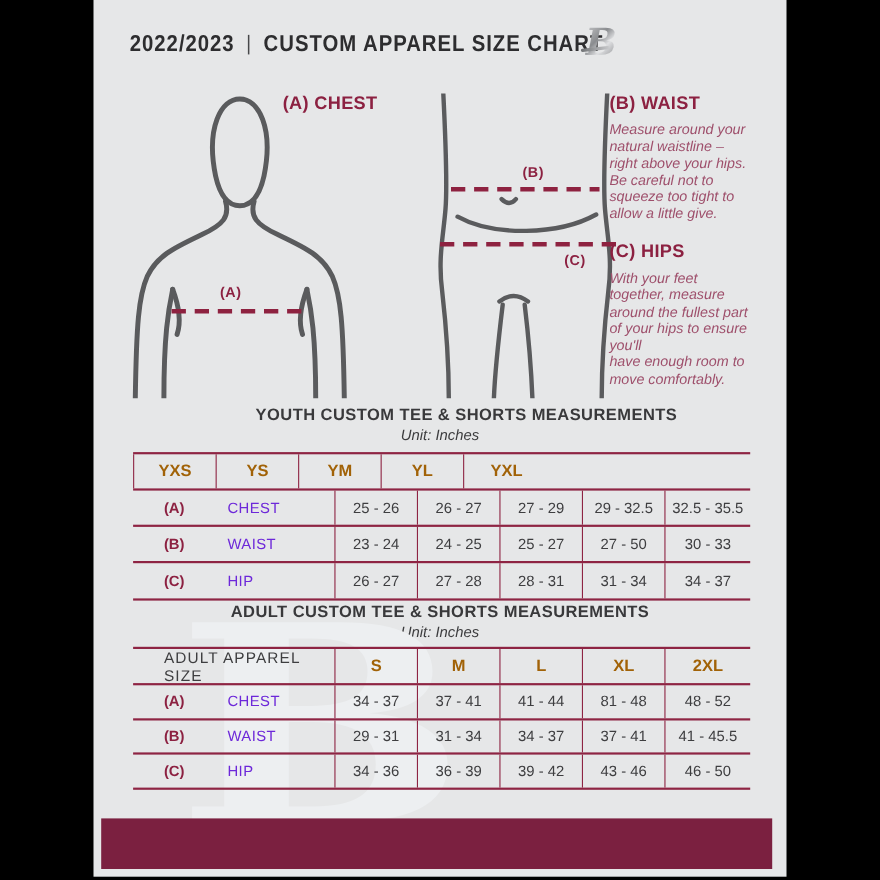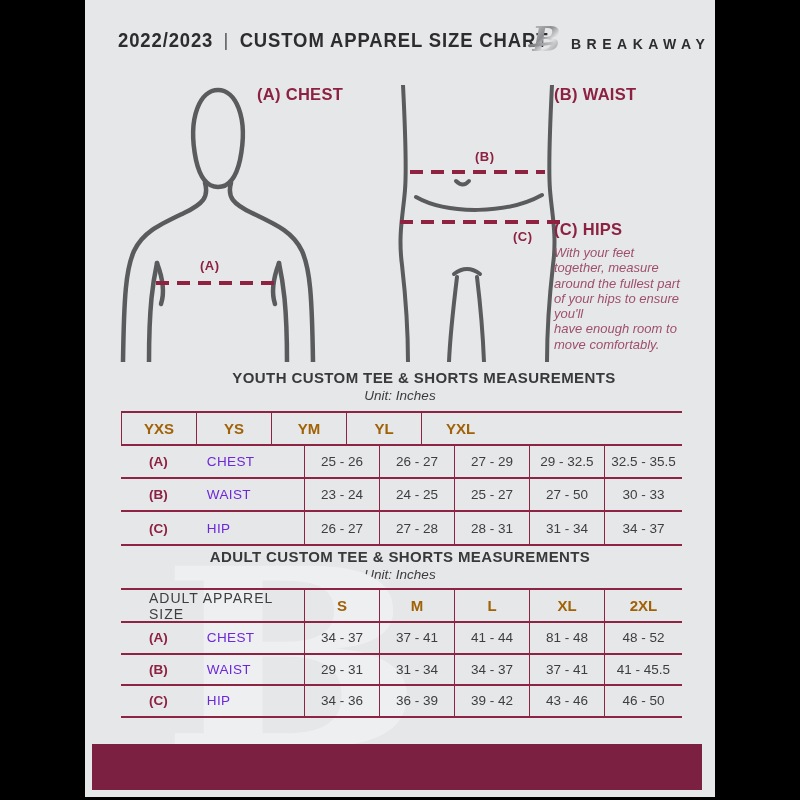--- a/index.html
+++ b/index.html
@@ -92,21 +92,20 @@
   <div class="title-block">
     <span>2022/2023</span>
     <span class="title-sep">|</span>
     <span>CUSTOM APPAREL SIZE CHART</span>
   </div>
   <div class="brand">
     <div class="logo-mark">
       <span class="logo-b">B</span>
       <span class="logo-slash"></span>
     </div>
-    <span class="wordmark">BREAKAWAY</span>
   </div>
 
   <svg id="fig-upper" class="figure" width="210" height="282" viewBox="0 0 210 282">
     <g fill="none" stroke="#5a5b5d" stroke-width="4.5" stroke-linecap="round">
       <path d="M76,80 C67,36 81,10 98,10 C115,10 129,36 120,80 C116,98 108,107 98,107 C88,107 80,98 76,80 Z"></path>
       <path d="M85,103 C89,117 83,124 64,133 C39,145 23,152 14,171 C6,189 4,215 3,282"></path>
       <path d="M111,103 C107,117 113,124 132,133 C157,145 173,152 182,171 C190,189 192,215 193,282"></path>
       <path d="M37,183 C33,202 29,225 29,282"></path>
       <path d="M37,183 C43,199 45,212 41,224"></path>
       <path d="M159,183 C163,202 167,225 167,282"></path>
@@ -129,20 +128,26 @@
     </g>
   </svg>
 
   <div class="marker" style="left:115px;top:258px;">(A)</div>
   <div class="marker" style="left:390px;top:149px;">(B)</div>
   <div class="marker" style="left:428px;top:229px;">(C)</div>
 
   <div class="mhead" style="left:172px;top:85px;">(A) CHEST</div>
 
   <div class="mhead" style="left:469px;top:85px;">(B) WAIST</div>
+  <div class="mtext" style="left:469px;top:110px;">Measure around your
+natural waistline –
+right above your hips.
+Be careful not to
+squeeze too tight to
+allow a little give.</div>
 
   <div class="mhead" style="left:469px;top:220px;">(C) HIPS</div>
   <div class="mtext" style="left:469px;top:245px;">With your feet
 together, measure
 around the fullest part
 of your hips to ensure
 you'll
 have enough room to
 move comfortably.</div>
 

